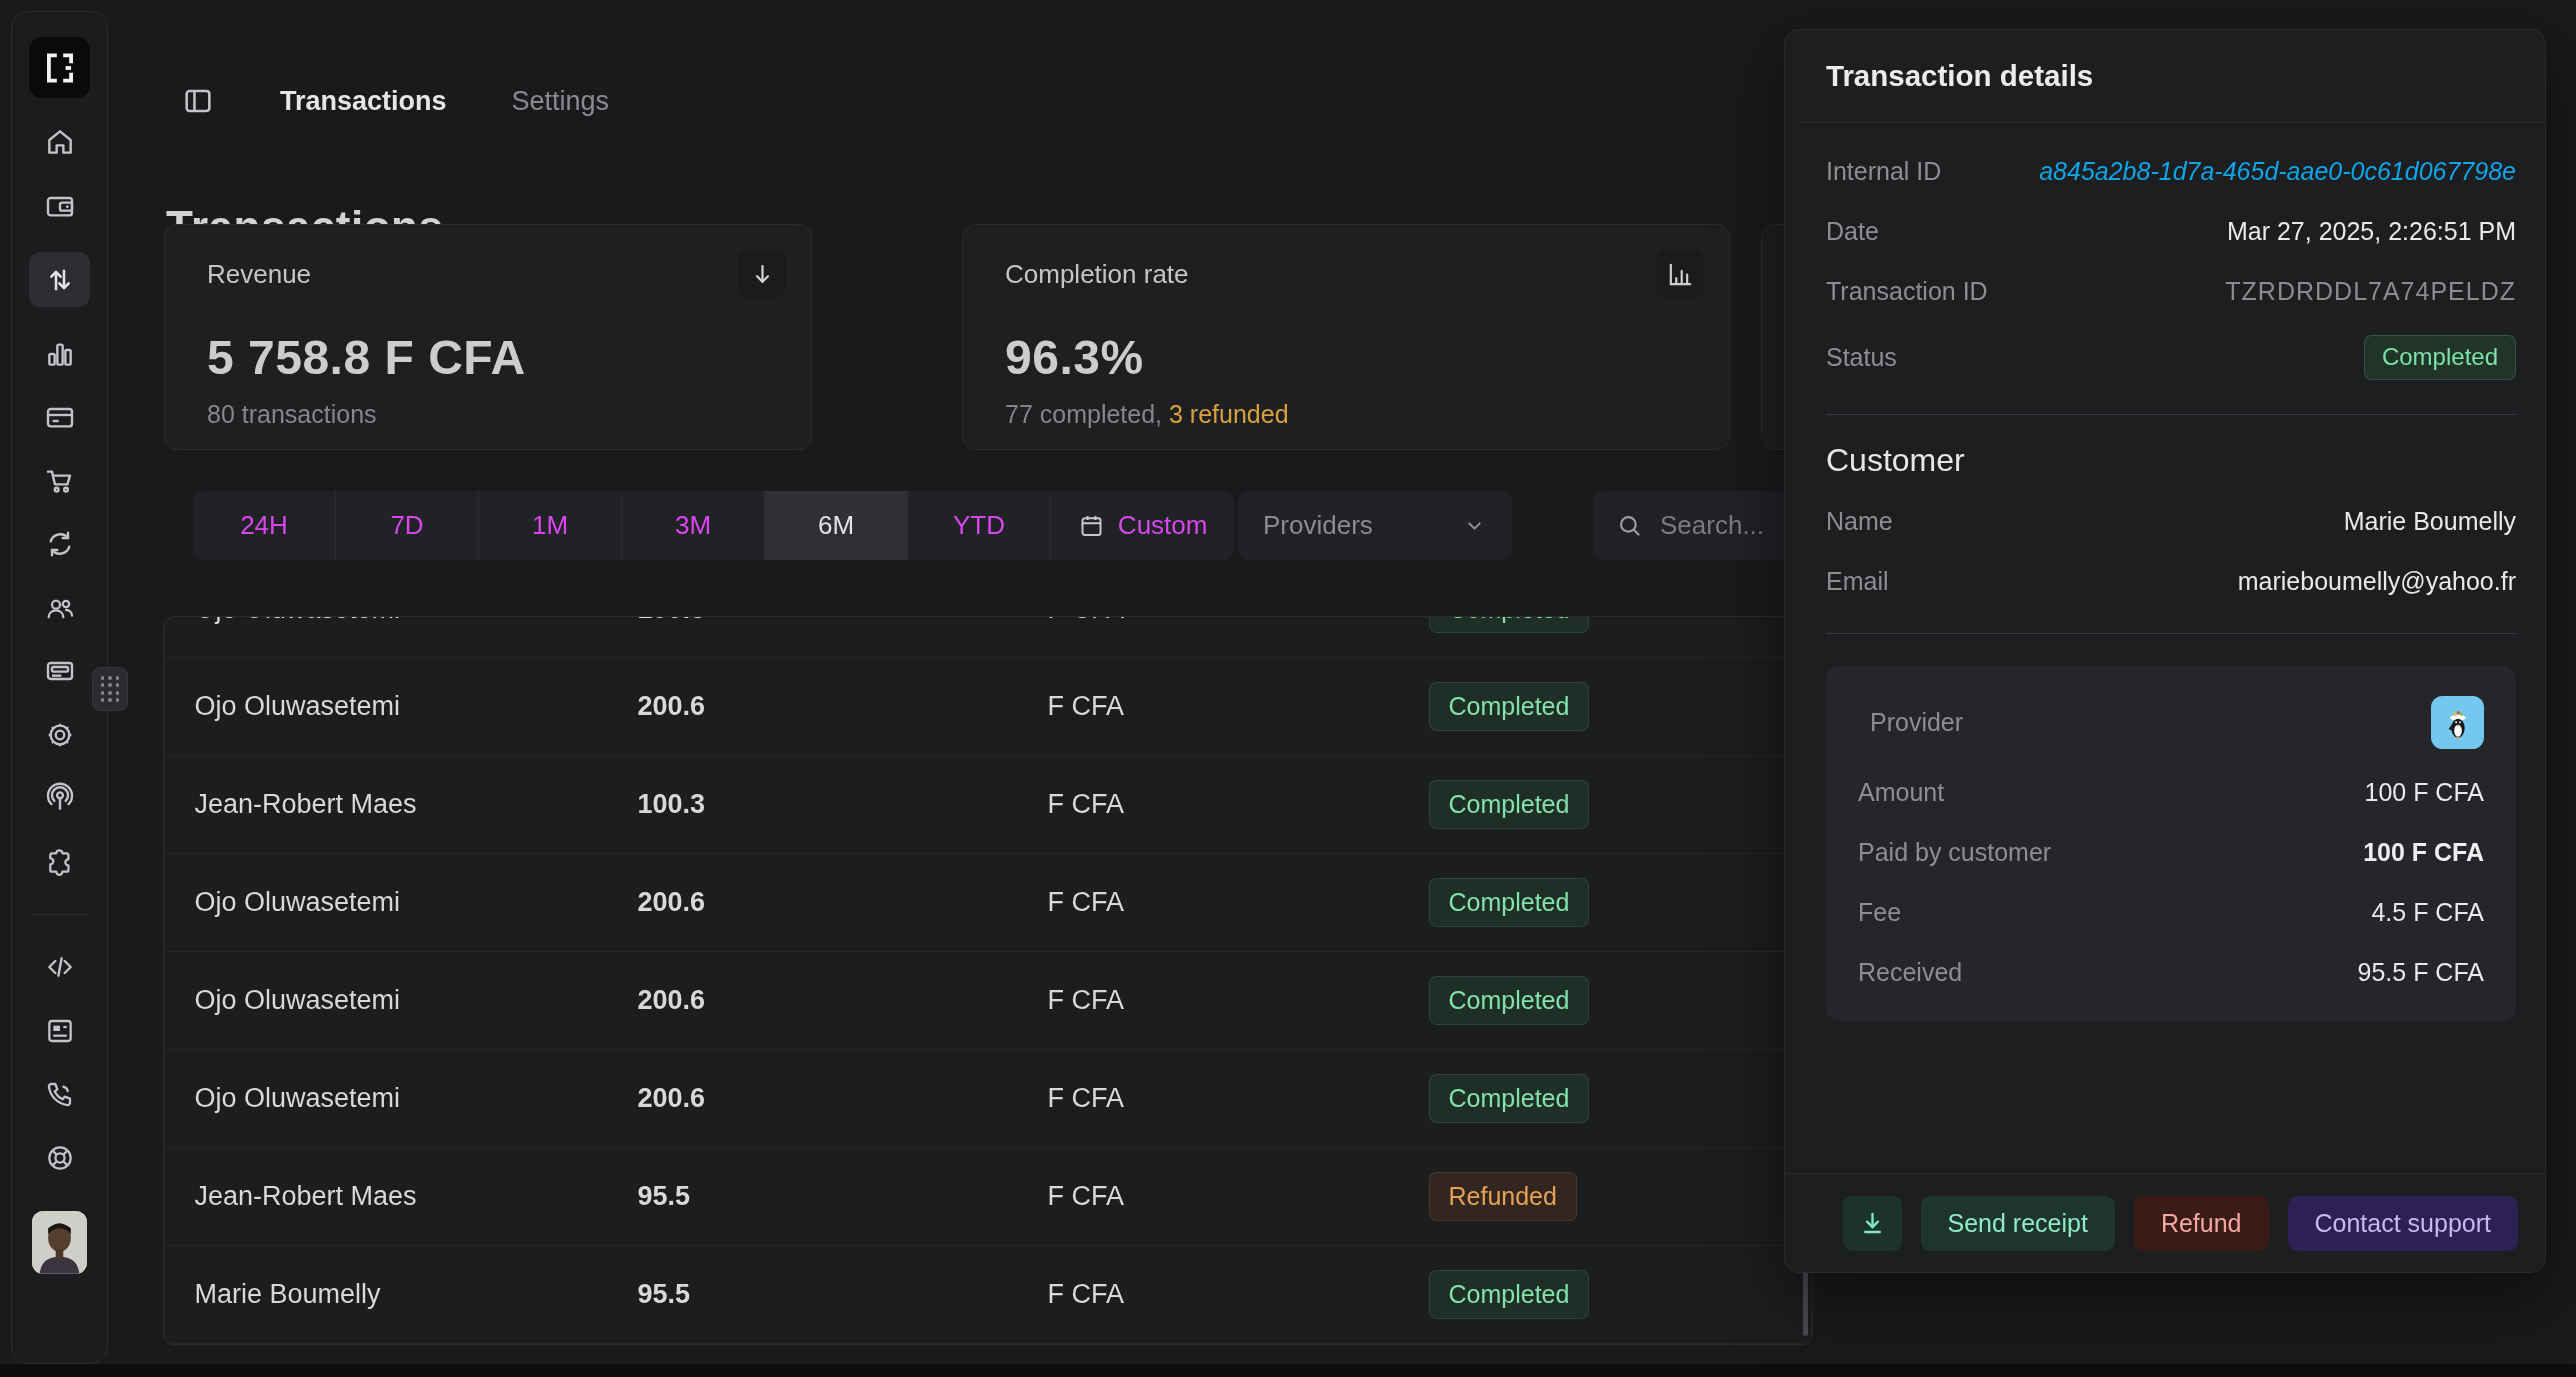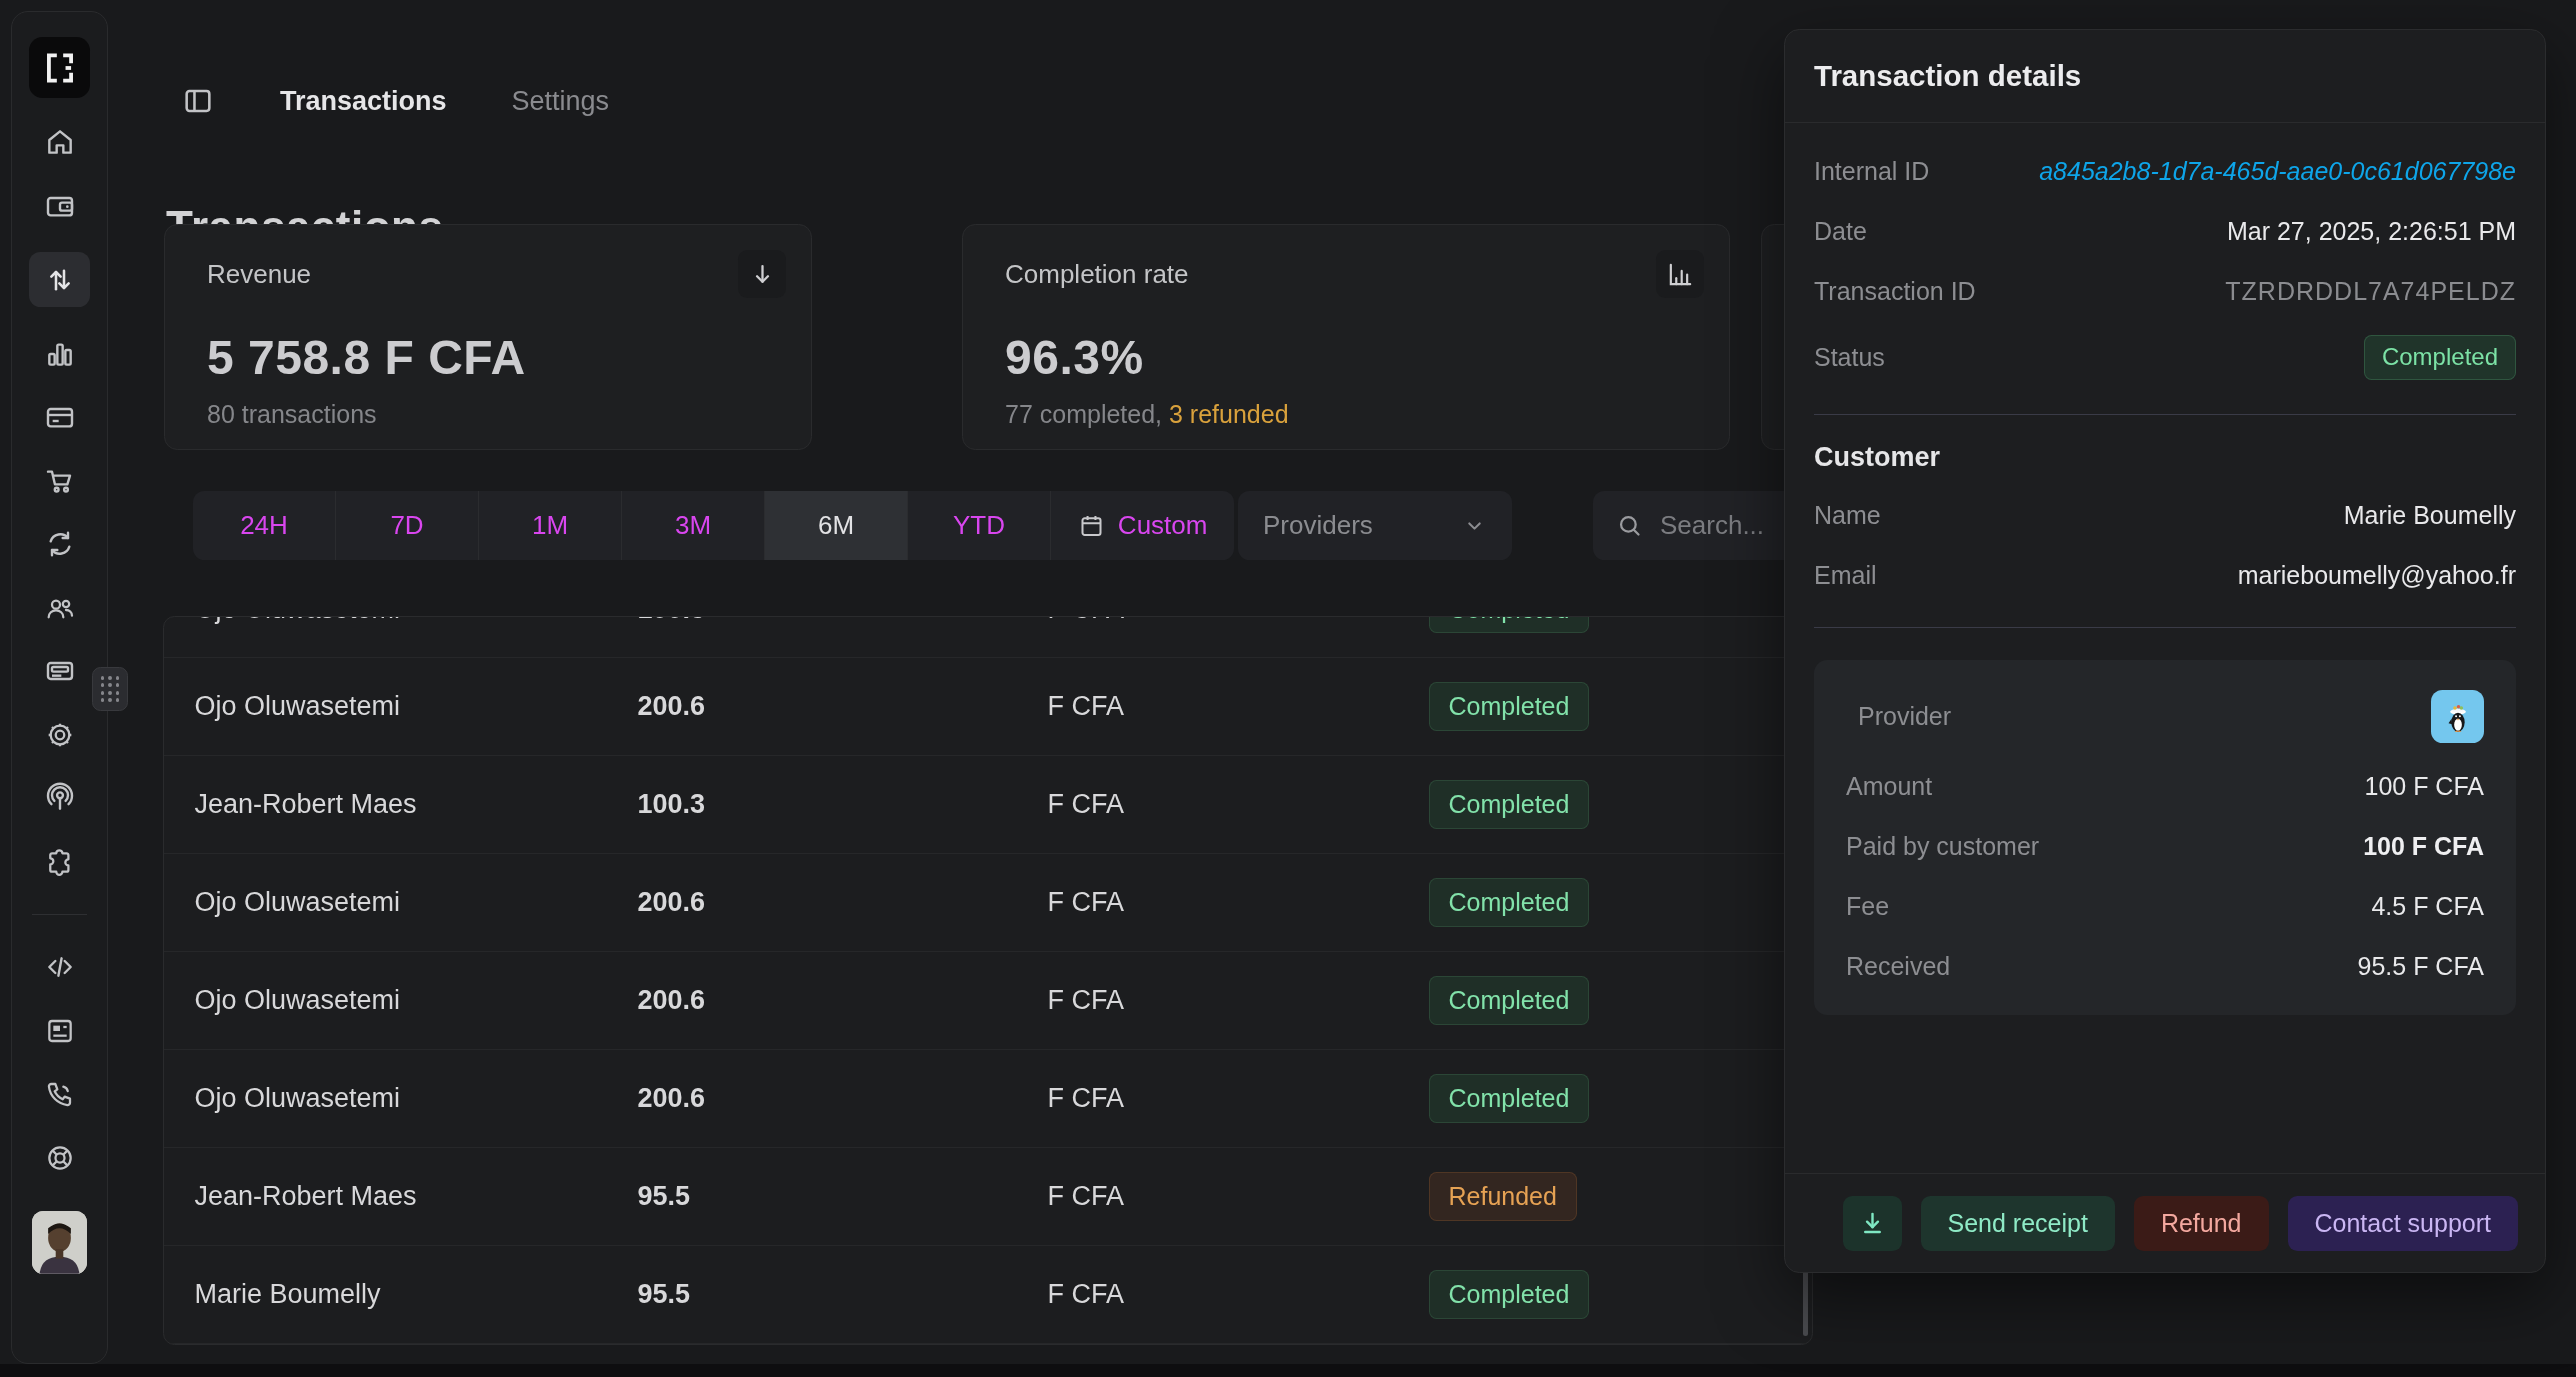--- a/index.html
+++ b/index.html
@@ -78,35 +78,35 @@
   .badge { display:inline-block; font-size:25px; padding:8.6px 19px; border-radius:7.6px; }
   .badge.completed { color:#82e2aa; background:rgba(56,170,96,.13); border:1px solid rgba(110,220,150,.14); }
   .badge.refunded { color:#e6a254; background:rgba(190,96,40,.15); border:1px solid rgba(210,130,60,.18); }
   .vthumb { position:absolute; right:3.8px; bottom:7.6px; width:4.8px; height:91px; background:#4a4b4f; border-radius:2.9px; }
 
   .bottom-strip { position:absolute; left:0; top:1364px; width:2576px; height:13.3px; background:#0e0e10; }
 
   
   .panel { position:absolute; left:1784px; top:29px; width:762px; height:1244px;
     background:#1d1e20; border:1px solid #2b2c2e; border-radius:15.2px; z-index:20;
-    box-shadow:0 23px 67px rgba(0,0,0,.5); }
+    box-shadow:0 23px 67px rgba(0,0,0,.5);padding-left:12px; }
   .panel-header { height:93px; border-bottom:1px solid #2a2b2d; display:flex; align-items:center; padding:0 29px; }
   .panel-title { font-size:29.5px; font-weight:bold; color:#ececee; }
   .panel-body { padding:5.7px 29px 0 29px; }
   .prow { display:flex; justify-content:space-between; align-items:center; margin-top:26px; min-height:34px; }
   .plabel { font-size:25px; color:#8d8e92; }
   .pvalue { font-size:25px; color:#c9c9cb; }
   .pvalue.dim { color:#0ea5e9;font-style:italic; }
   .pvalue.bright { color:#e9e9eb; }
   .pvalue.mono-dim { color:#8b8c90; letter-spacing:1px; }
   .pvalue.bold { font-weight:bold; color:#efeff1; }
   .pbadge { font-size:24px; color:#7ce2a6; background:rgba(52,168,97,.16);
     border:1px solid rgba(110,225,150,.2); padding:7.6px 17px; border-radius:7.6px; }
   .pdivider { height:1px; background:#3a3b47; margin:34px 0 5.7px 0; }
-  .customer-h { margin-top:27px; font-size:27px; font-weight:bold; color:#e6e6e8; }
+  .customer-h { margin-top:27px; font-size:32px; font-weight:normal; color:#e6e6e8; }
   .provider-card { margin-top:32px; background:#242629; border-radius:13.3px; padding:21px 32px 32px 32px; }
   .provider-card .prow:first-child { margin-top:9.5px;margin-left:12px; }
   .provider-logo { width:53px; height:53px; border-radius:11.4px; background:#74c7ee;
     display:flex; align-items:center; justify-content:center; }
   .panel-footer { position:absolute; left:0; right:0; bottom:0; height:99px;
     border-top:1px solid #2a2b2d; display:flex; align-items:center; justify-content:flex-end;
     gap:19px; padding:0 27px; }
   .btn { height:55px; border:none; border-radius:9.5px; font-size:25px;
     font-family:"Liberation Sans", sans-serif; display:flex; align-items:center; justify-content:center; }
   .btn-download { width:59px; background:#1c332b; color:#7fe8c3; }

